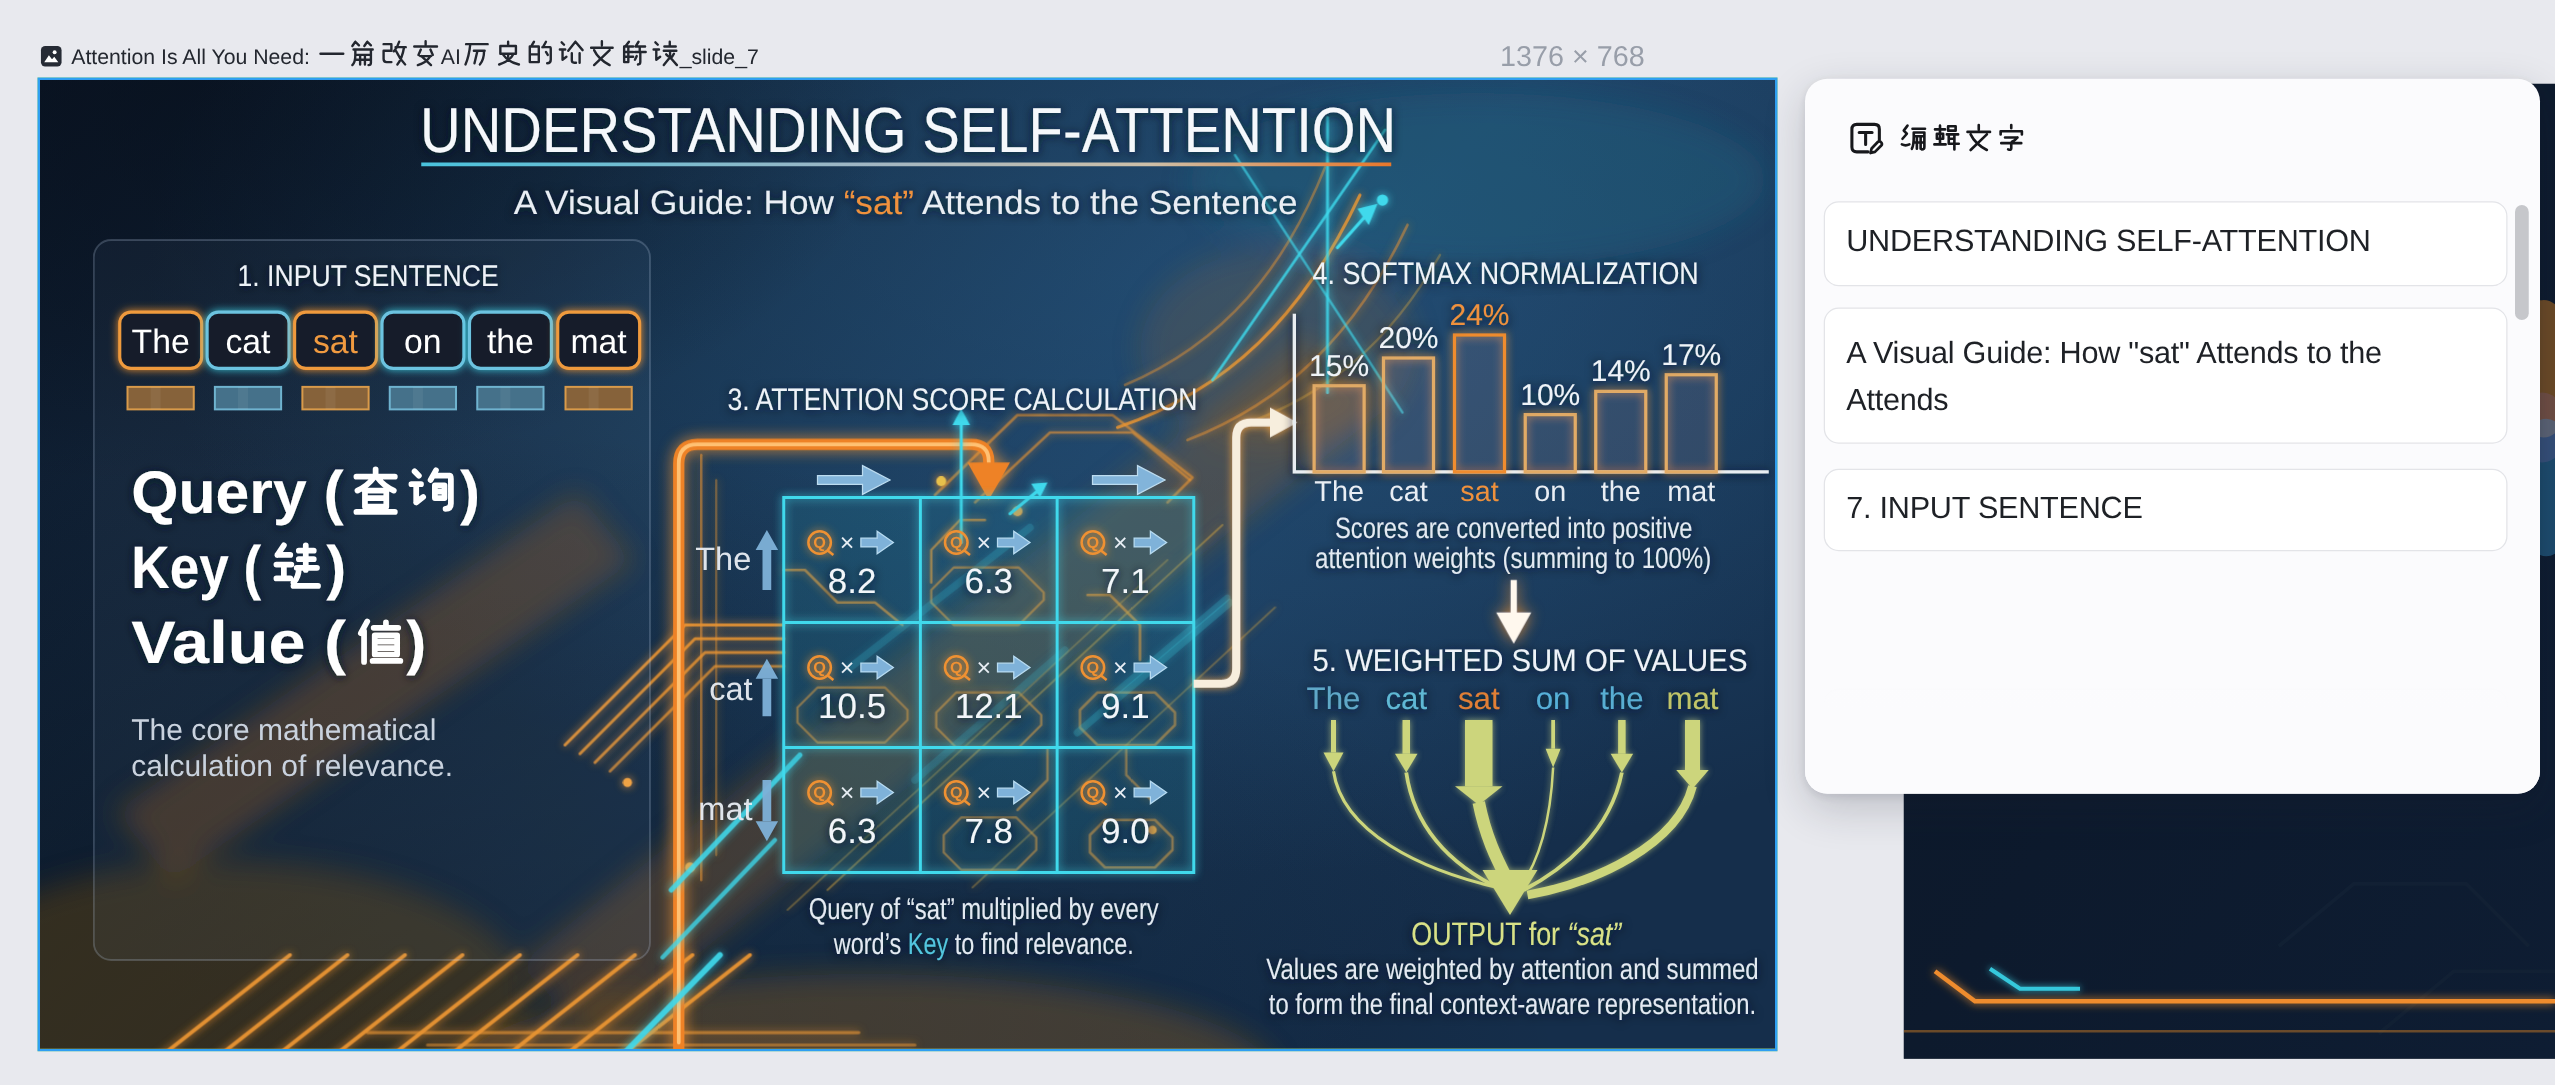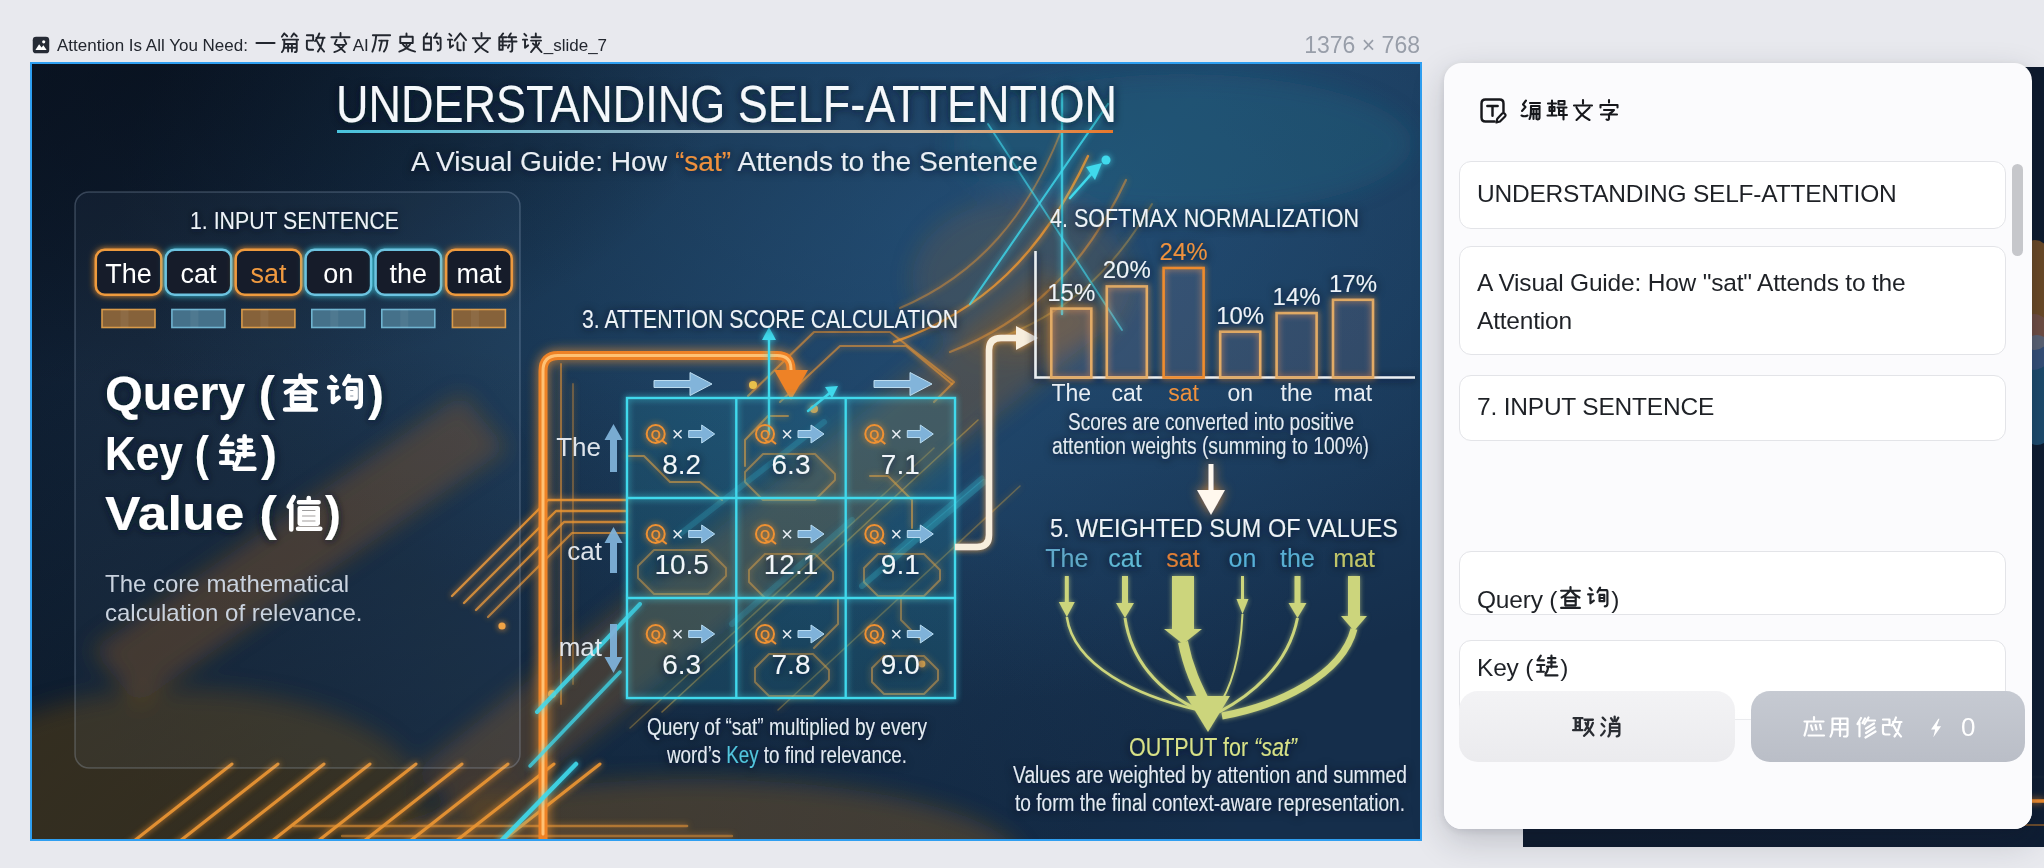--- a/index.html
+++ b/index.html
@@ -1,20 +1,20 @@
 <!DOCTYPE html>
 <html><head><meta charset="utf-8">
 <style>
 html,body{margin:0;padding:0;width:2044px;height:868px;background:#e8e9ee;font-family:"Liberation Sans",sans-serif;overflow:hidden;position:relative}
 .cj{display:inline-block;margin:0 1px}
 #topbar{position:absolute;left:32px;top:31px;height:26px;color:#23272f;font-size:17px;white-space:nowrap}
-#dims{position:absolute;left:1200px;top:32px;width:220px;text-align:right;color:#989ea9;font-size:23px}
+#dims{position:absolute;left:1200px;top:32px;width:220px;text-align:left;color:#989ea9;font-size:23px}
 #slide{position:absolute;left:30px;top:62px;width:1388px;height:775px;border:2px solid #2f9ff1;background:#bef264}
 #img2{position:absolute;left:1523px;top:67px;width:521px;height:780px;background:#0b1626;overflow:hidden}
-#panel{position:absolute;left:1444px;top:63px;width:588px;height:766px;background:#fbfbfd;border-radius:18px;box-shadow:0 12px 34px rgba(30,34,48,.20),0 2px 8px rgba(30,34,48,.10);overflow:hidden}
+#panel{position:absolute;left:1444px;top:63px;width:588px;height:572px;background:#fbfbfd;border-radius:18px;box-shadow:0 12px 34px rgba(30,34,48,.20),0 2px 8px rgba(30,34,48,.10);overflow:hidden}
 .tbox{position:absolute;left:15px;width:547px;background:#fff;border:1.5px solid #e3e4e8;border-radius:12px;box-sizing:border-box;color:#1e2126;font-size:24.5px;letter-spacing:-0.2px}
 .tbox .tx{position:absolute;left:17px;white-space:nowrap}
 #footer{position:absolute;left:0;bottom:0;width:100%;height:120px;background:linear-gradient(to bottom, rgba(251,251,253,0) 0%, rgba(251,251,253,.95) 28%, #fbfbfd 45%)}
 .btn{position:absolute;top:628px;height:71px;border-radius:19px;text-align:center}
 #thumb{position:absolute;left:568px;top:101px;width:11px;height:92px;border-radius:6px;background:#c6c7cb}
 </style></head>
 <body>
 
 <svg width="0" height="0" style="position:absolute">
     <defs>
@@ -488,21 +488,21 @@
       </svg><svg class="cj" style="width:24px;height:24px;vertical-align:0px" viewBox="0 0 24 24">
         <use href="#z-wen" stroke-width="2.1"></use>
       </svg><svg class="cj" style="width:24px;height:24px;vertical-align:0px" viewBox="0 0 24 24">
         <use href="#z-zi" stroke-width="2.1"></use>
       </svg></div>
 <div class="tbox" style="top:98px;height:68px">
 <div class="tx" style="top:18px">UNDERSTANDING SELF-ATTENTION</div>
 </div>
 <div class="tbox" style="top:183px;height:109px">
 <div class="tx" style="top:22px">A Visual Guide: How "sat" Attends to the</div>
-<div class="tx" style="top:60px">Attention</div>
+<div class="tx" style="top:60px">Attends</div>
 </div>
 <div class="tbox" style="top:312px;height:66px">
 <div class="tx" style="top:17px">7. INPUT SENTENCE</div>
 </div>
 <div class="tbox" style="top:488px;height:64px">
 <div class="tx" style="top:33px">Query (<svg class="cj" style="width:25px;height:25px;vertical-align:-2px" viewBox="0 0 24 24">
           <use href="#z-cha" stroke-width="2.1"></use>
         </svg><svg class="cj" style="width:25px;height:25px;vertical-align:-2px" viewBox="0 0 24 24">
           <use href="#z-xun" stroke-width="2.1"></use>
         </svg>)</div>

